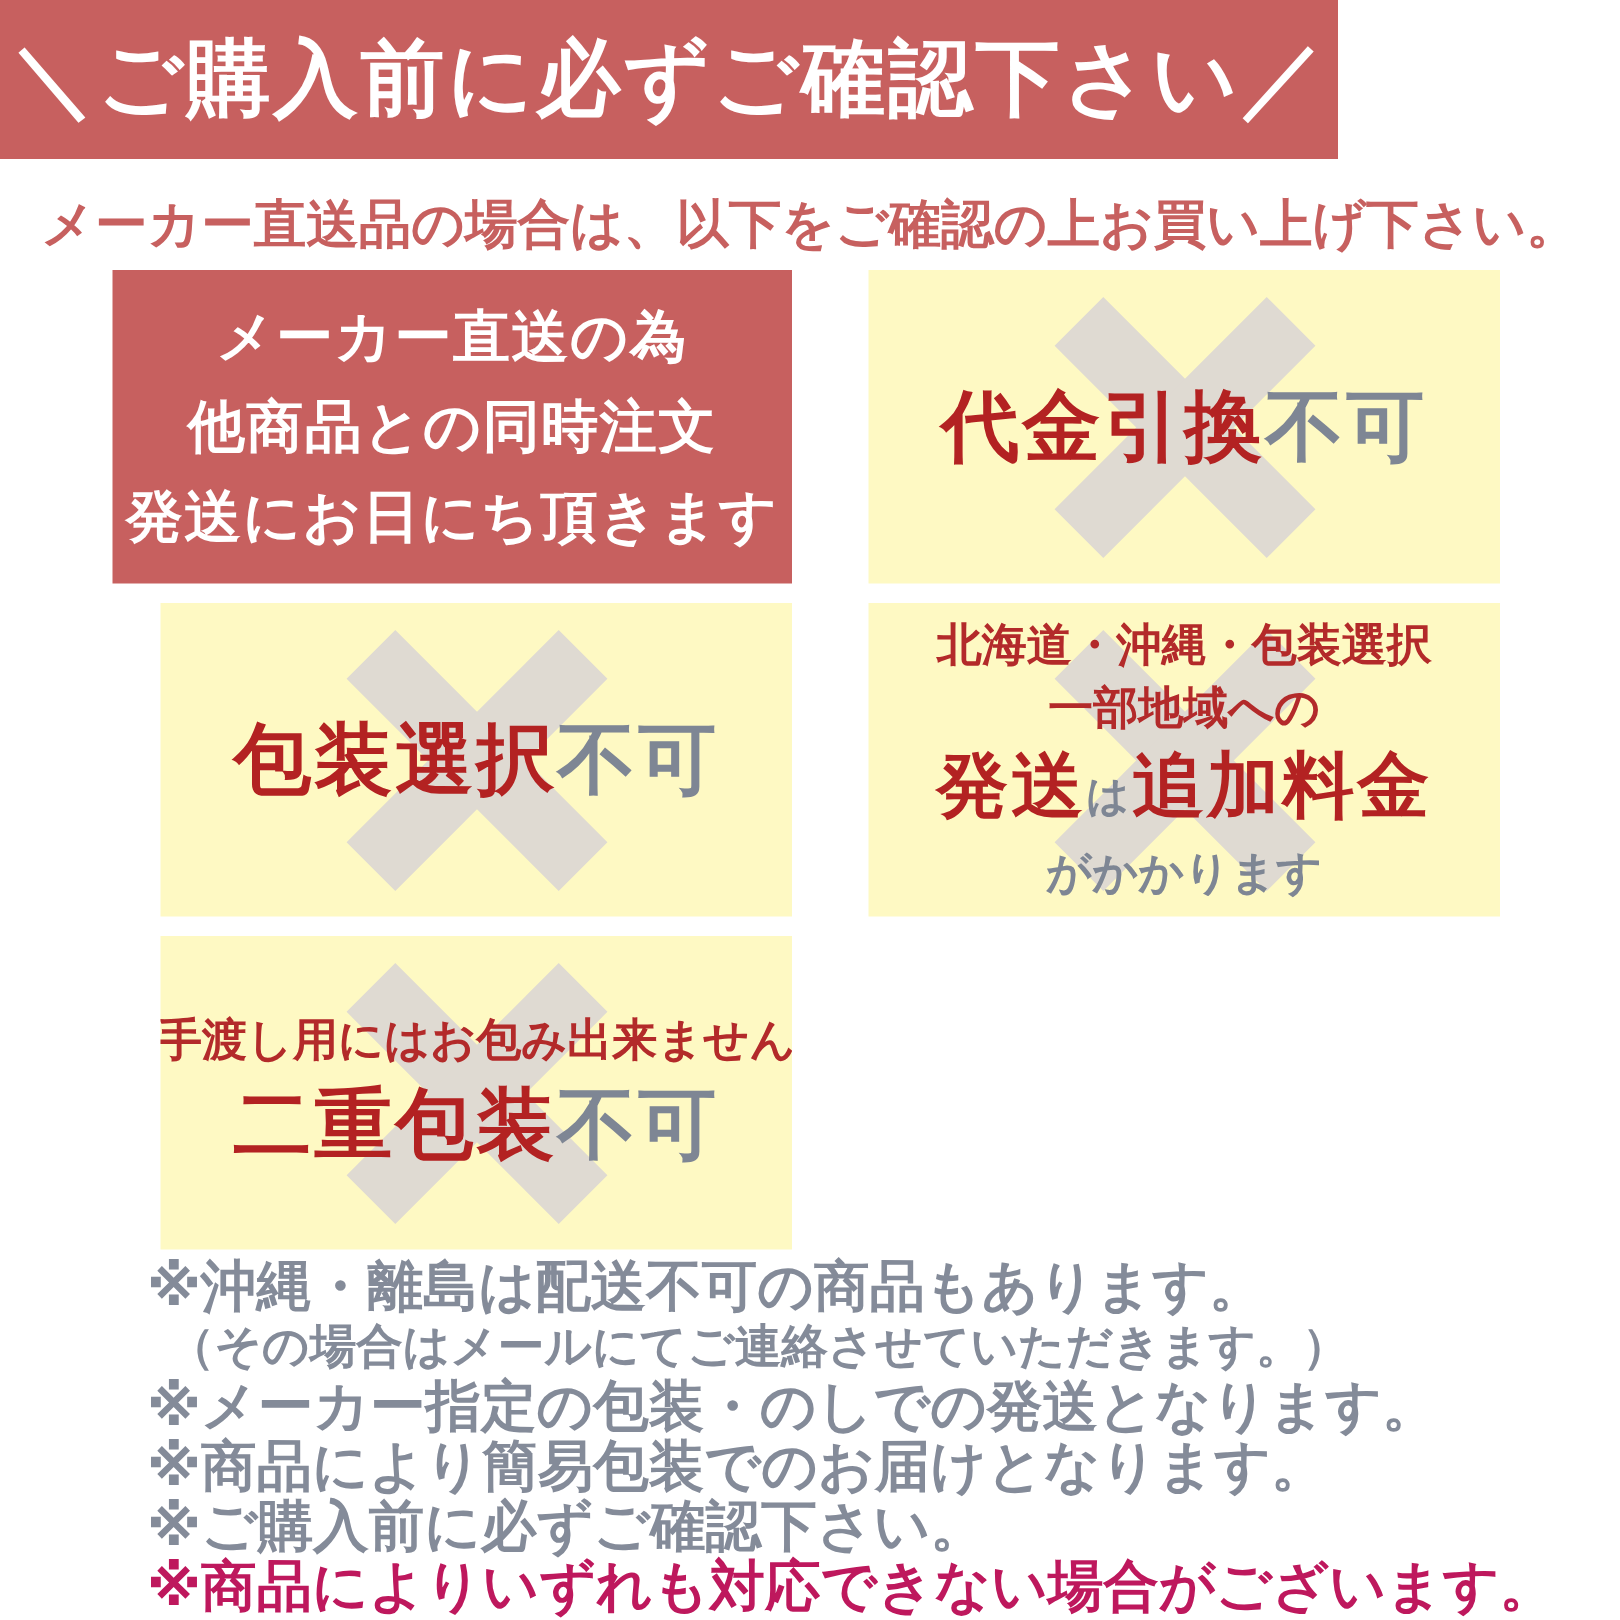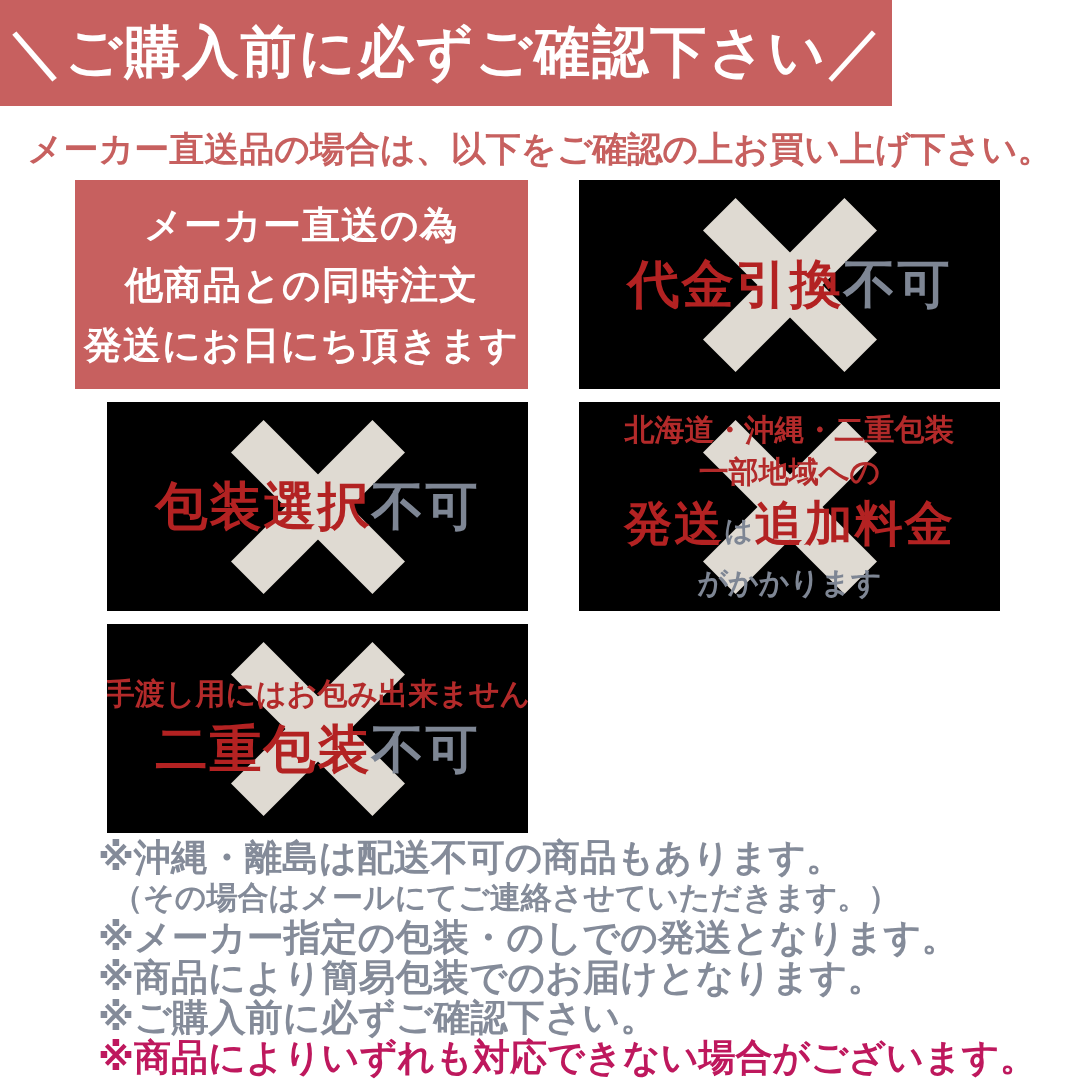--- a/index.html
+++ b/index.html
@@ -24,21 +24,21 @@
   
   .grid{
     position:absolute;left:75px;top:180px;width:925px;
     display:grid;grid-template-columns:453px 453px;grid-auto-rows:209px;gap:13px 19px;
   }
   .box{
     position:relative;display:flex;flex-direction:column;align-items:center;justify-content:center;
     text-align:center;overflow:hidden;
   }
   .box.red{background:#C7605F;}
-  .box.beige{background:#000000;margin-left:32px;}
+  .box.beige{background:#fef9c3;margin-left:32px;}
   .box p{margin:0;position:relative;z-index:1;white-space:nowrap;}
   .red-box-line{color:#ffffff;font-size:38px;font-weight:bold;line-height:60px;letter-spacing:1px;}
   .main-line{font-size:52px;font-weight:bold;letter-spacing:2px;}
   .t-red{color:#B32222;}
   .t-gray{color:#7E8694;}
   .small-line{font-size:33px;font-weight:bold;color:#B32A2A;line-height:46px;}
   .tiny-line{font-size:30px;font-weight:bold;color:#B32A2A;line-height:42px;}
   .mid-gray{font-size:30px;font-weight:bold;color:#7E8694;line-height:42px;}
   .fee-big{font-size:48px;font-weight:bold;letter-spacing:2px;line-height:62px;}
   .fee-big .t-gray{font-size:28px;}
@@ -91,21 +91,21 @@
         <span class="xbar b"></span>
       </div>
       <p class="main-line"><span class="t-red">包装選択</span><span class="t-gray">不可</span></p>
     </div>
 
     <div class="box beige">
       <div class="xmark">
         <span class="xbar a"></span>
         <span class="xbar b"></span>
       </div>
-      <p class="tiny-line">北海道・沖縄・二重包装</p>
+      <p class="tiny-line">北海道・沖縄・包装選択</p>
       <p class="tiny-line">一部地域への</p>
       <p class="fee-big"><span class="t-red">発送</span><span class="t-gray">は</span><span class="t-red">追加料金</span></p>
       <p class="mid-gray">がかかります</p>
     </div>
 
     <div class="box beige">
       <div class="xmark">
         <span class="xbar a"></span>
         <span class="xbar b"></span>
       </div>

